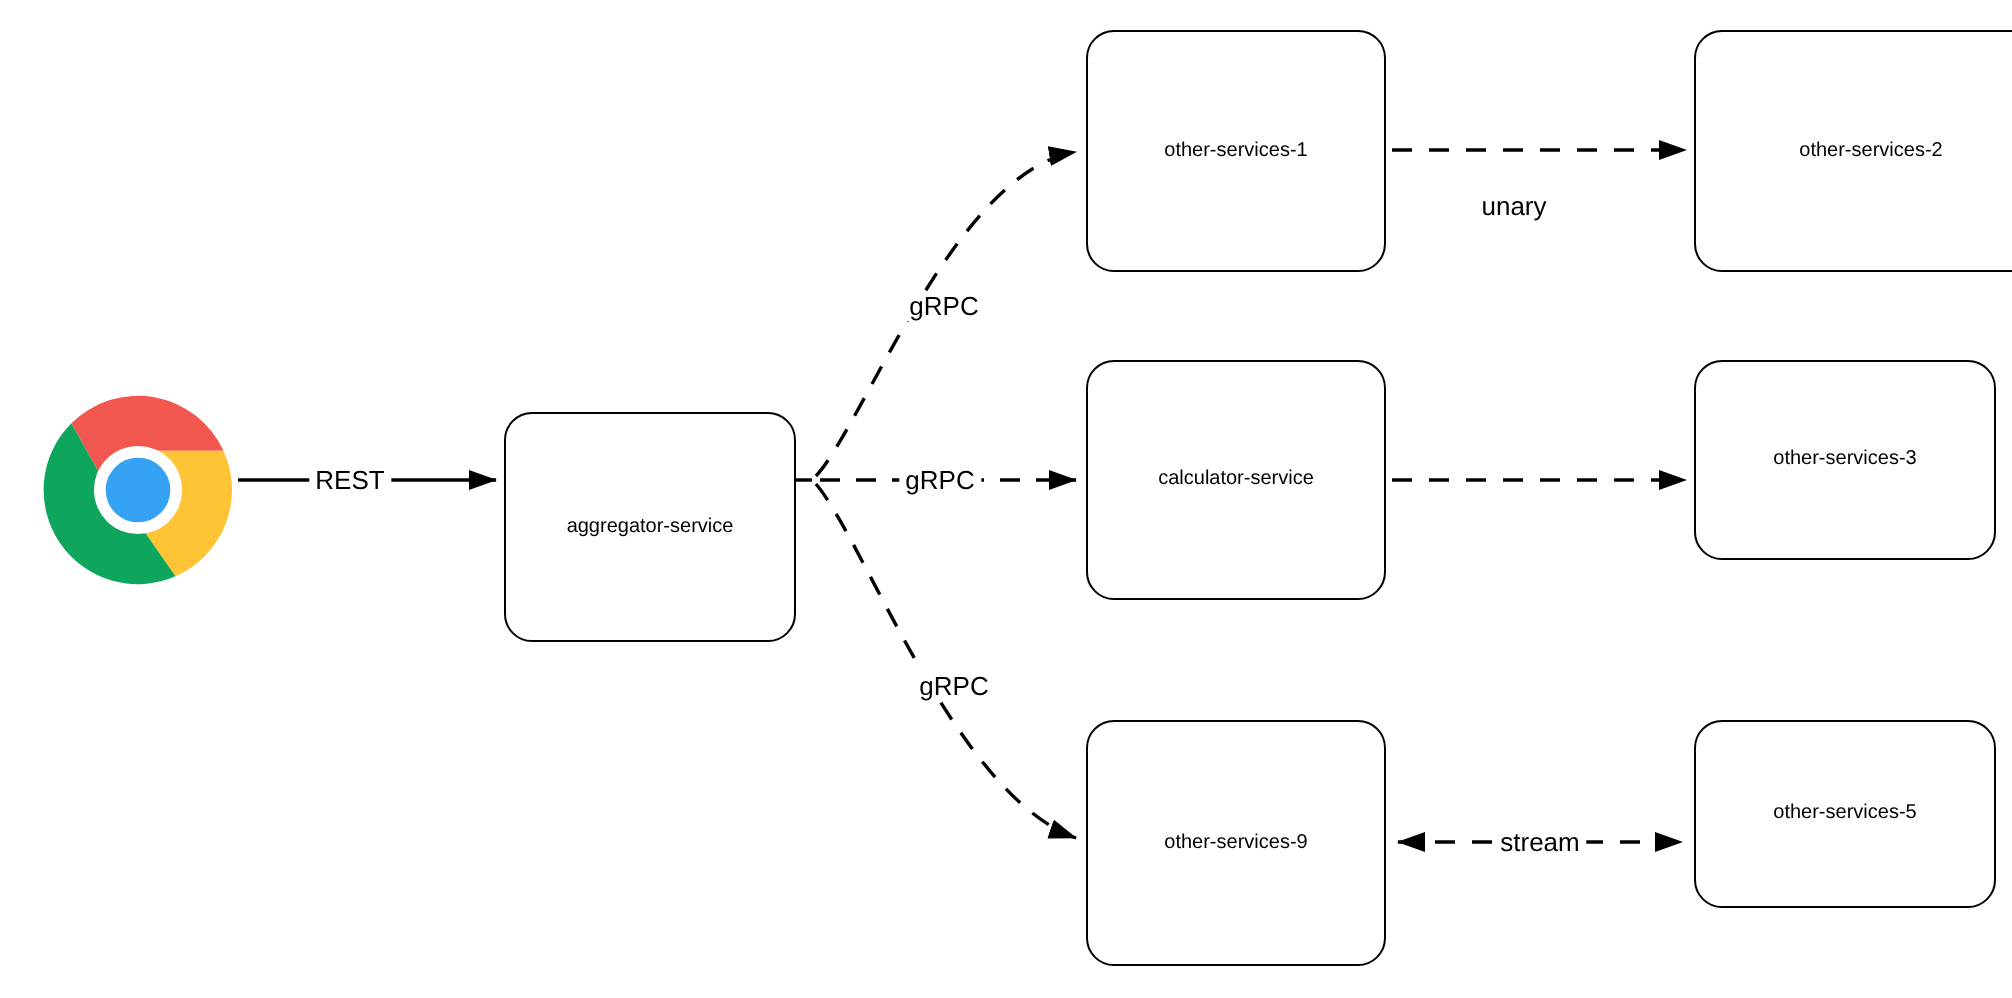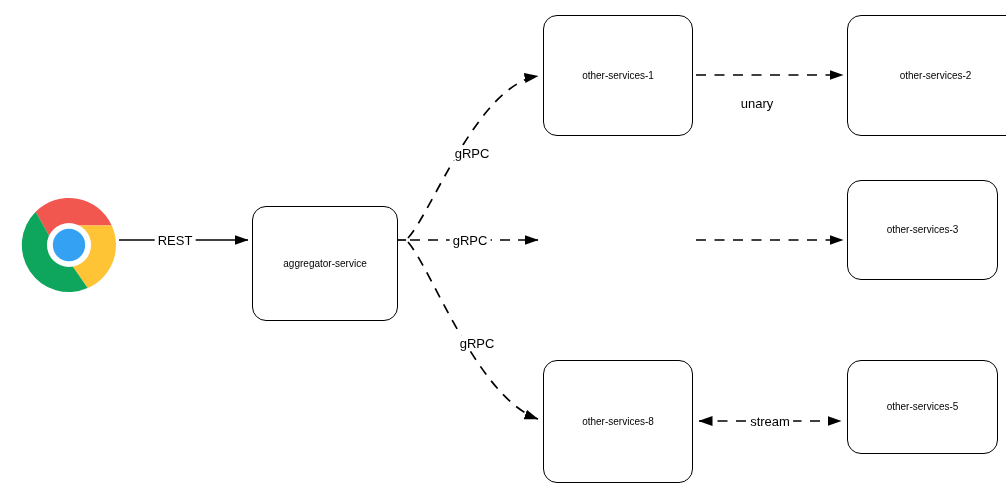--- a/index.html
+++ b/index.html
@@ -89,27 +89,30 @@
   </div>
 
   <div class="node" style="left:543px; top:15px; width:150px; height:121px;">
     <span>other-services-1</span>
   </div>
 
   <div class="node" style="left:847px; top:15px; width:177px; height:121px;">
     <span>other-services-2</span>
   </div>
 
+  <div class="node" style="left:543px; top:180px; width:150px; height:120px;">
+    <span>calculator-service</span>
+  </div>
 
   <div class="node" style="left:847px; top:180px; width:151px; height:100px;">
     <span>other-services-3</span>
   </div>
 
   <div class="node" style="left:543px; top:360px; width:150px; height:123px;">
-    <span>other-services-8</span>
+    <span>other-services-9</span>
   </div>
 
   <div class="node" style="left:847px; top:360px; width:151px; height:94px;">
     <span>other-services-5</span>
   </div>
 
   <div class="edge-label" style="left:175px; top:240px;">REST</div>
 
   <div class="edge-label" style="left:472px; top:153px;">gRPC</div>
 

